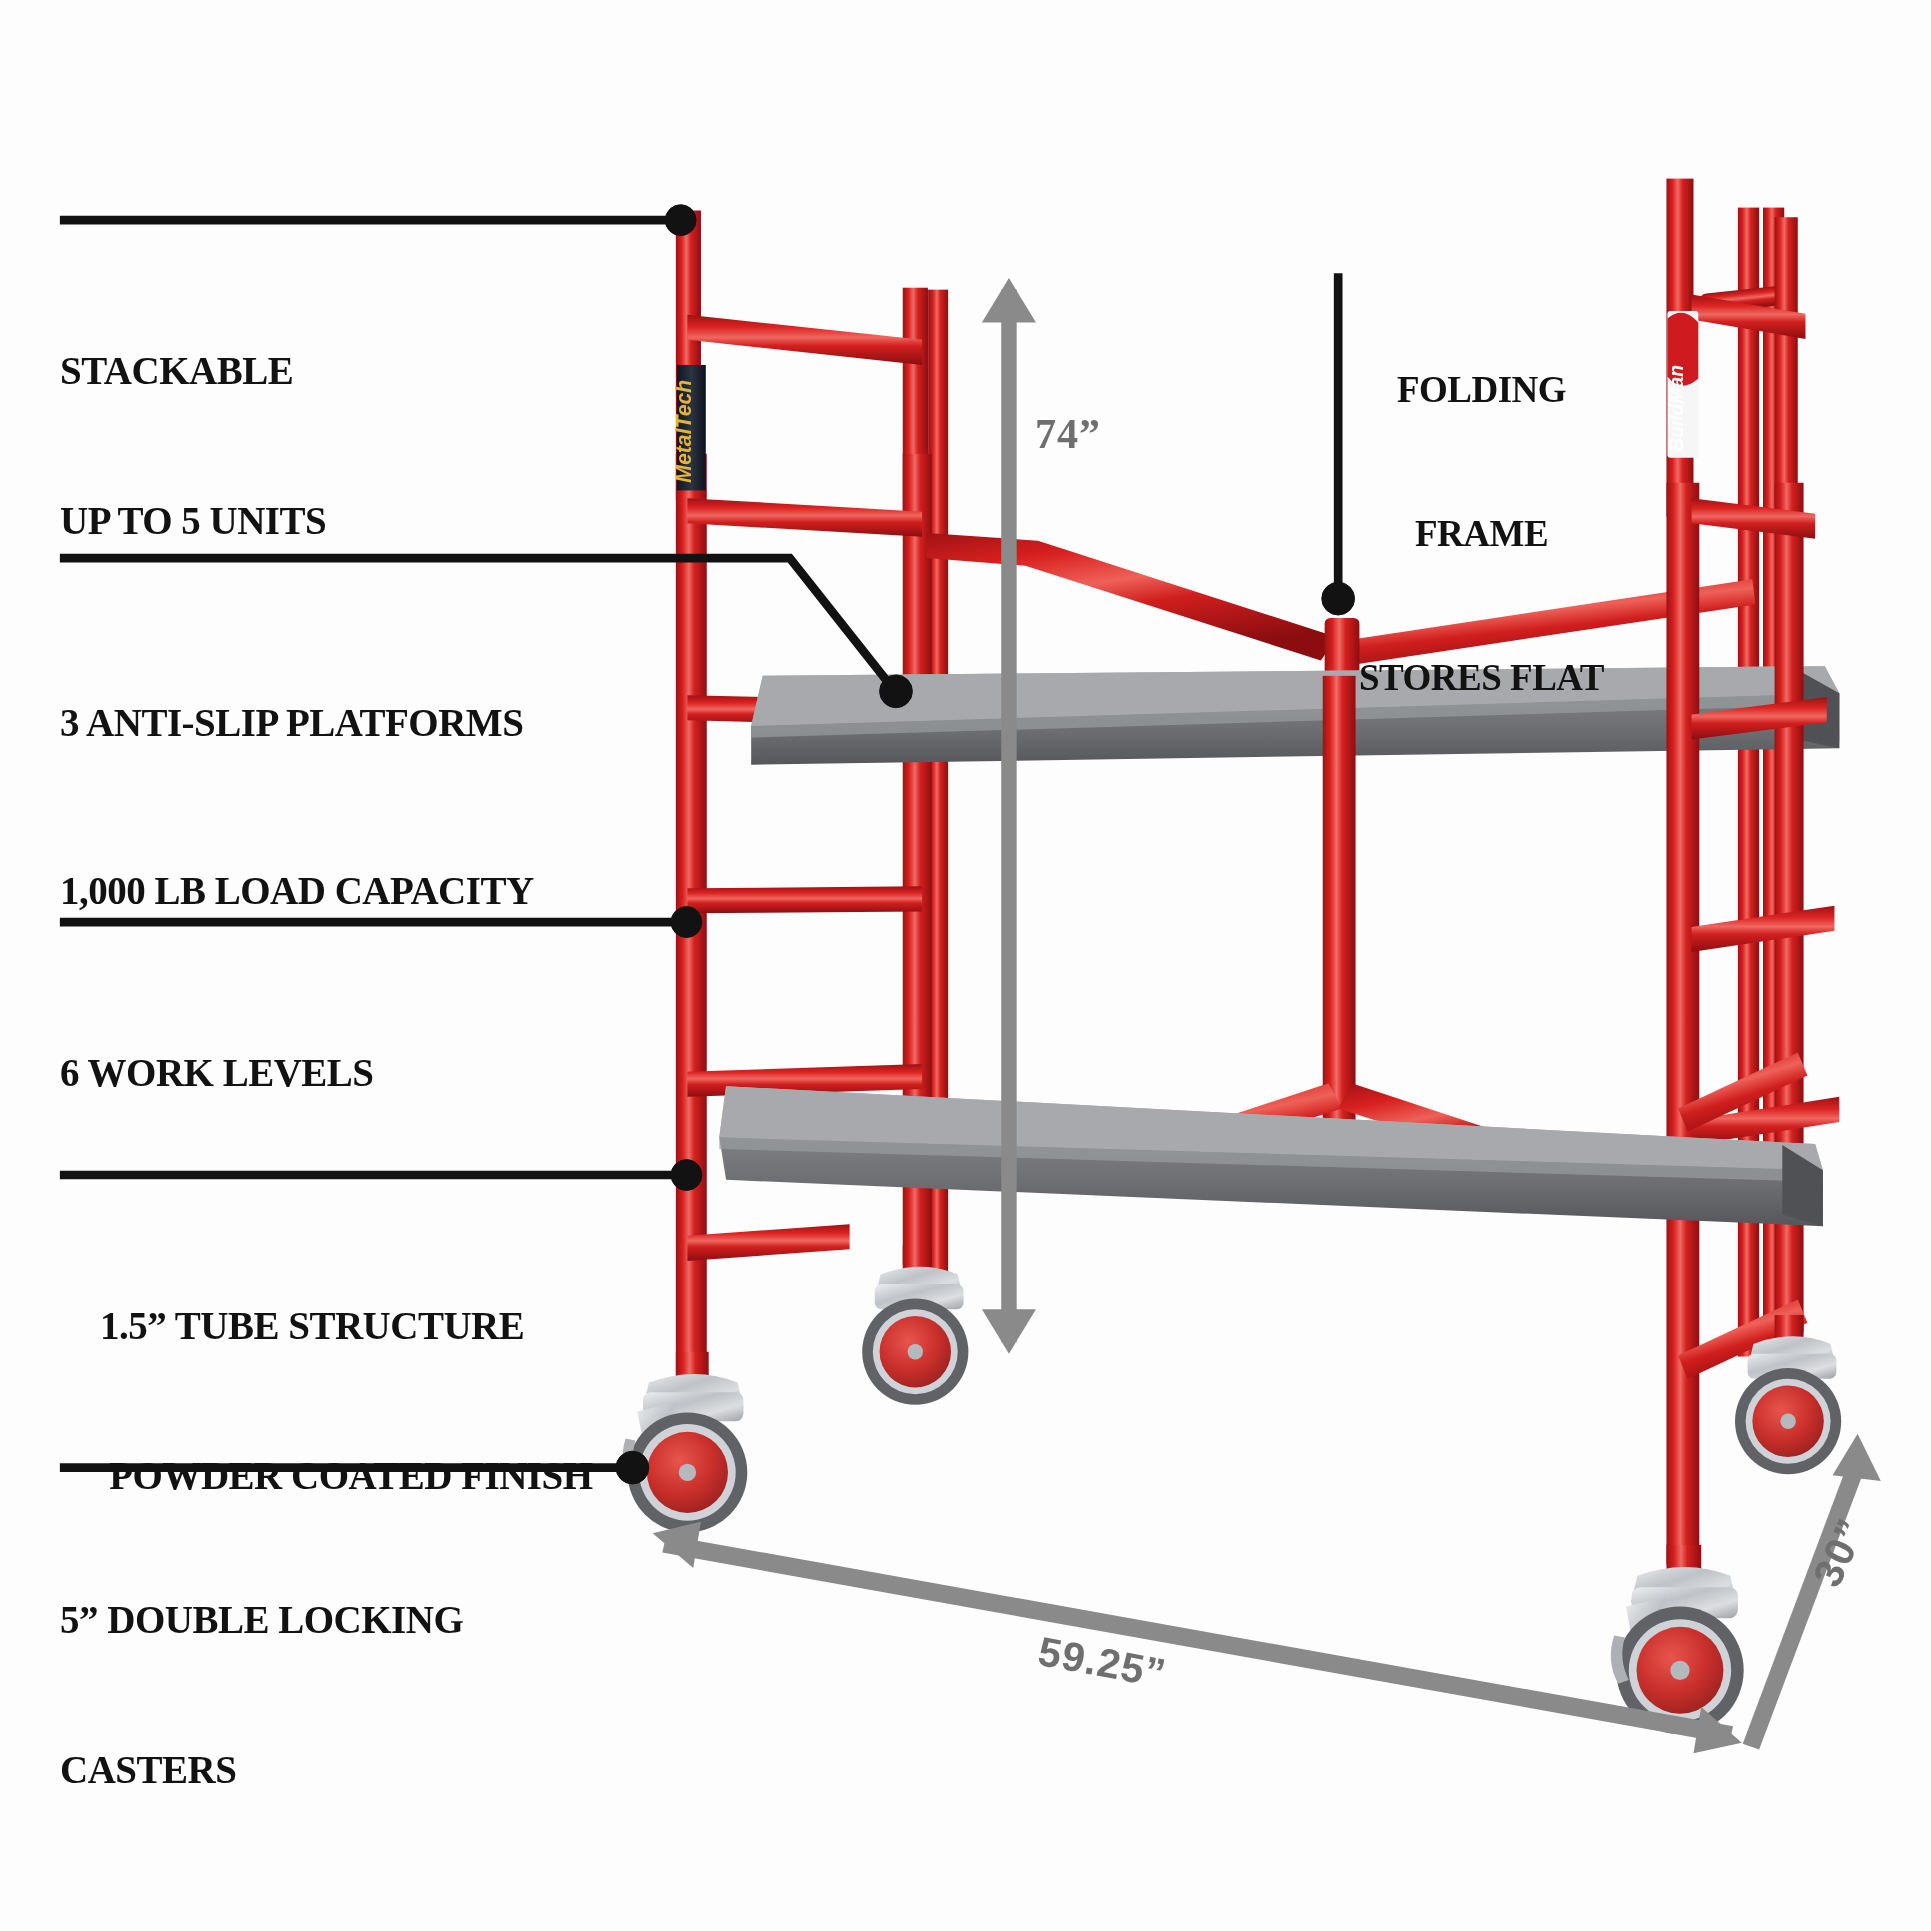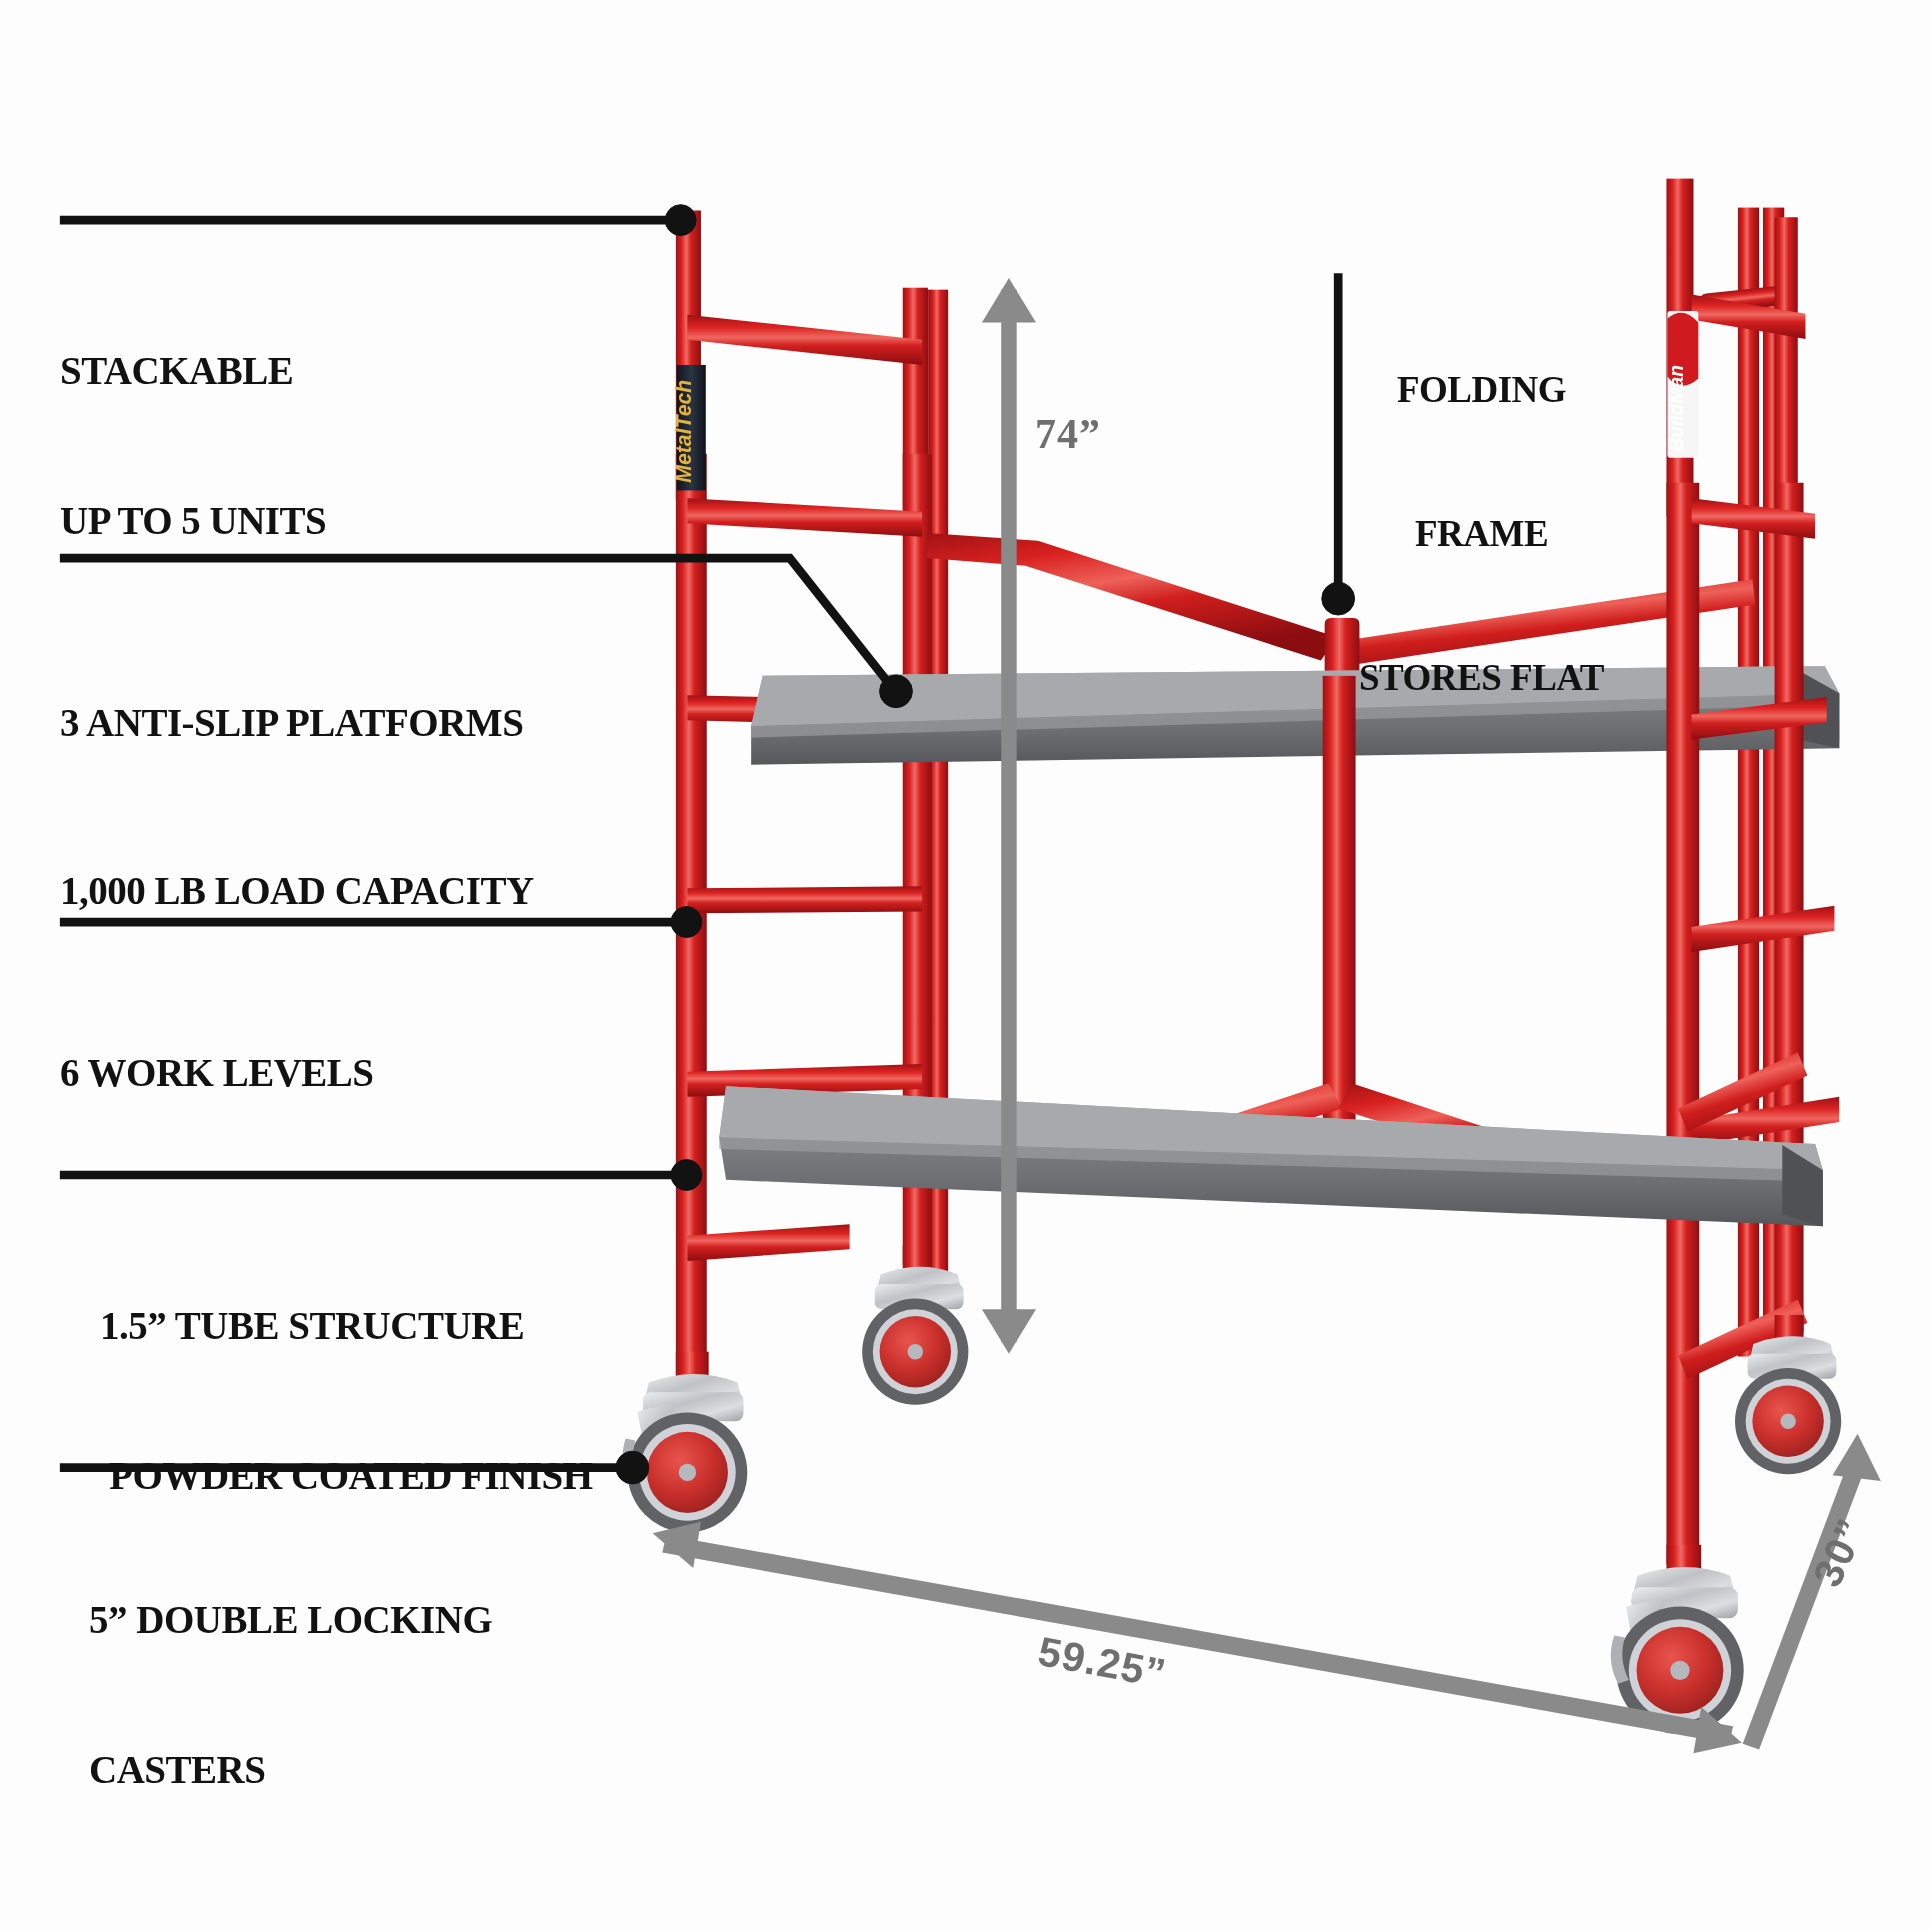--- a/index.html
+++ b/index.html
@@ -327,21 +327,21 @@
 
   <div class="callout left-callout" style="left:60px; top:948px;">
     <span class="ln">6 WORK LEVELS</span>
   </div>
 
   <div class="callout left-callout" style="left:60px; top:1201px;margin-left:40px;">
     <span class="ln">1.5” TUBE STRUCTURE</span>
     <span class="ln"> POWDER COATED FINISH</span>
   </div>
 
-  <div class="callout left-callout" style="left:60px; top:1495px;margin-left:29px;">
+  <div class="callout left-callout" style="left:60px; top:1495px;">
     <span class="ln">5” DOUBLE LOCKING</span>
     <span class="ln">CASTERS</span>
   </div>
 
   <div class="callout right-callout" style="left:1359px; top:270px;">
     <span class="ln">FOLDING</span>
     <span class="ln">FRAME</span>
     <span class="ln">STORES FLAT</span>
   </div>
 

